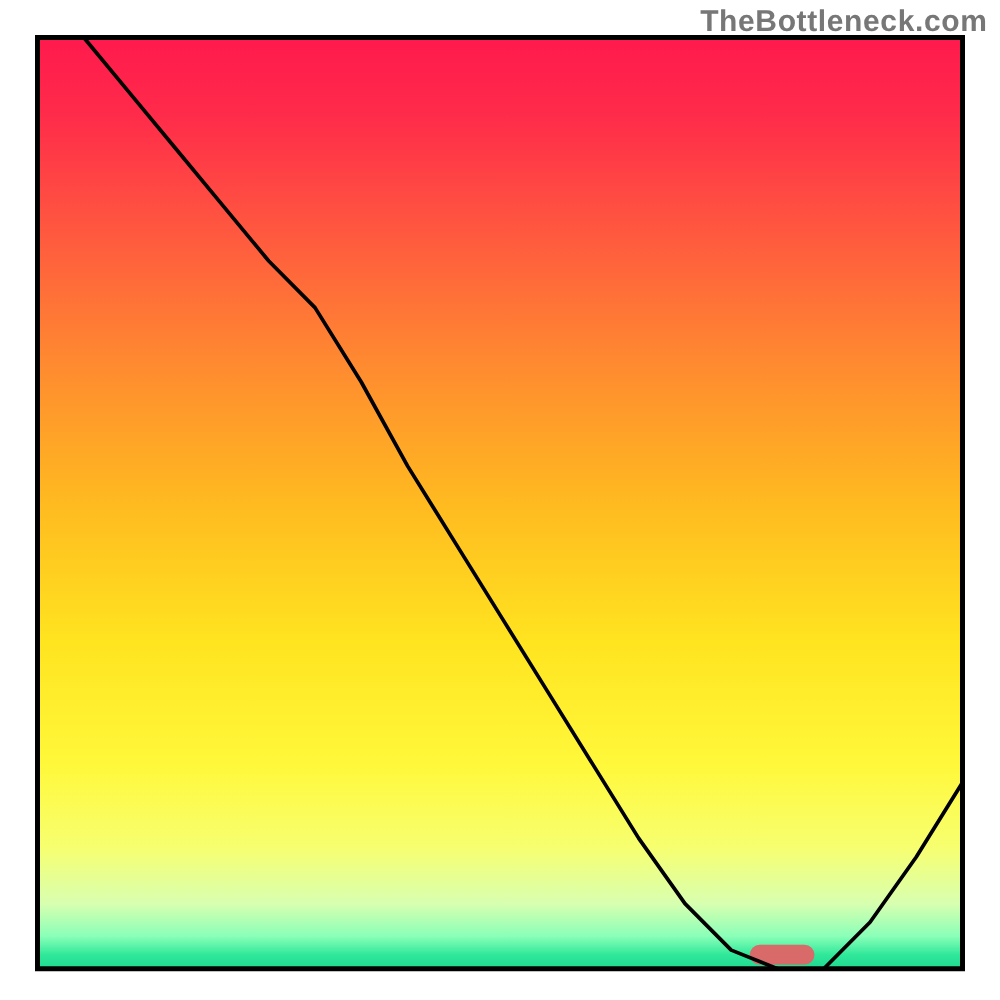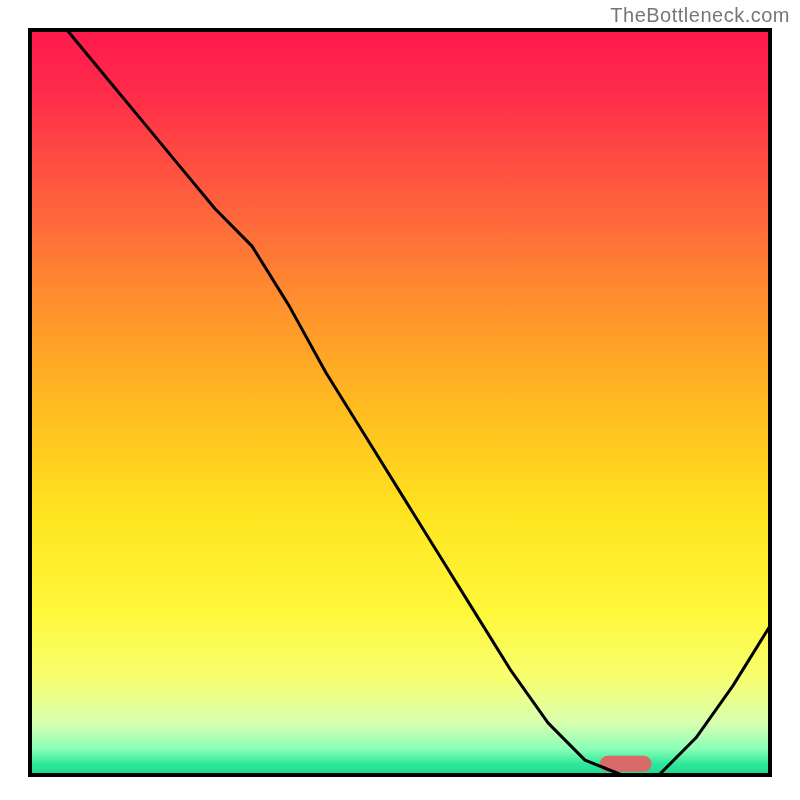--- a/index.html
+++ b/index.html
@@ -14,22 +14,22 @@
   .frame {
     position: relative;
     width: 800px;
     height: 800px;
     box-sizing: border-box;
   }
   .watermark {
     position: absolute;
     top: 4px;
     right: 10px;
-    font-size: 20px;
-    font-weight: normal;
+    font-size: 24px;
+    font-weight: bold;
     color: #777777;
     letter-spacing: 0.5px;
   }
   svg {
     position: absolute;
     top: 0;
     left: 0;
   }
 </style>
 </head>

